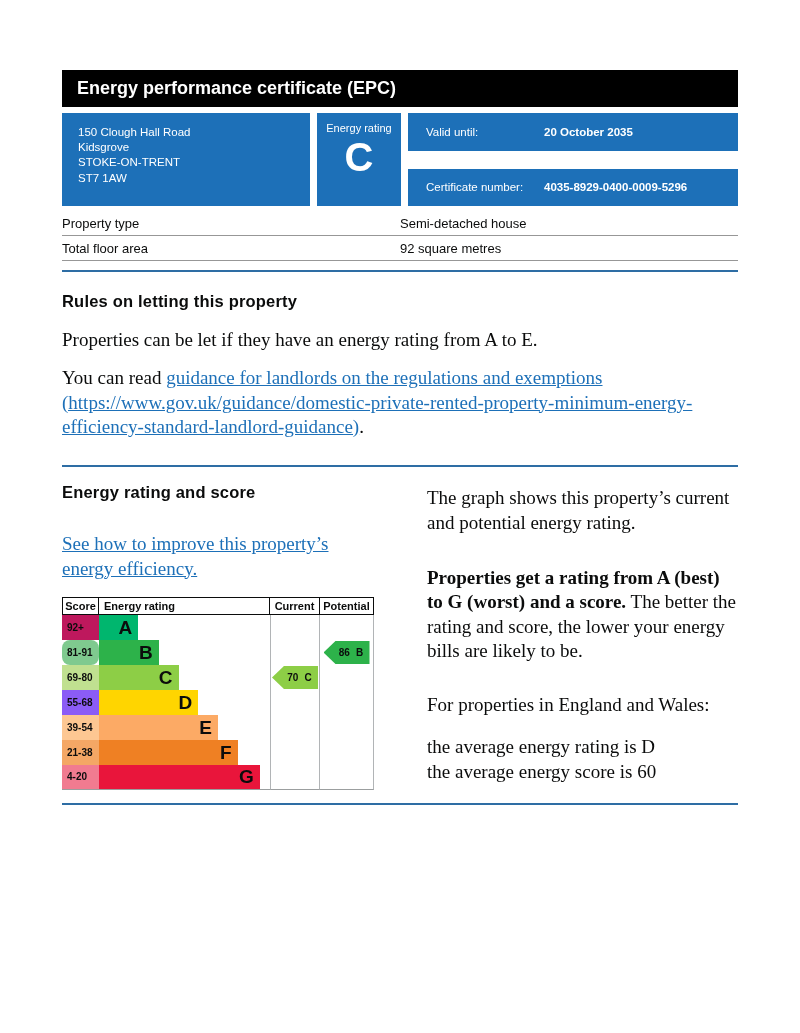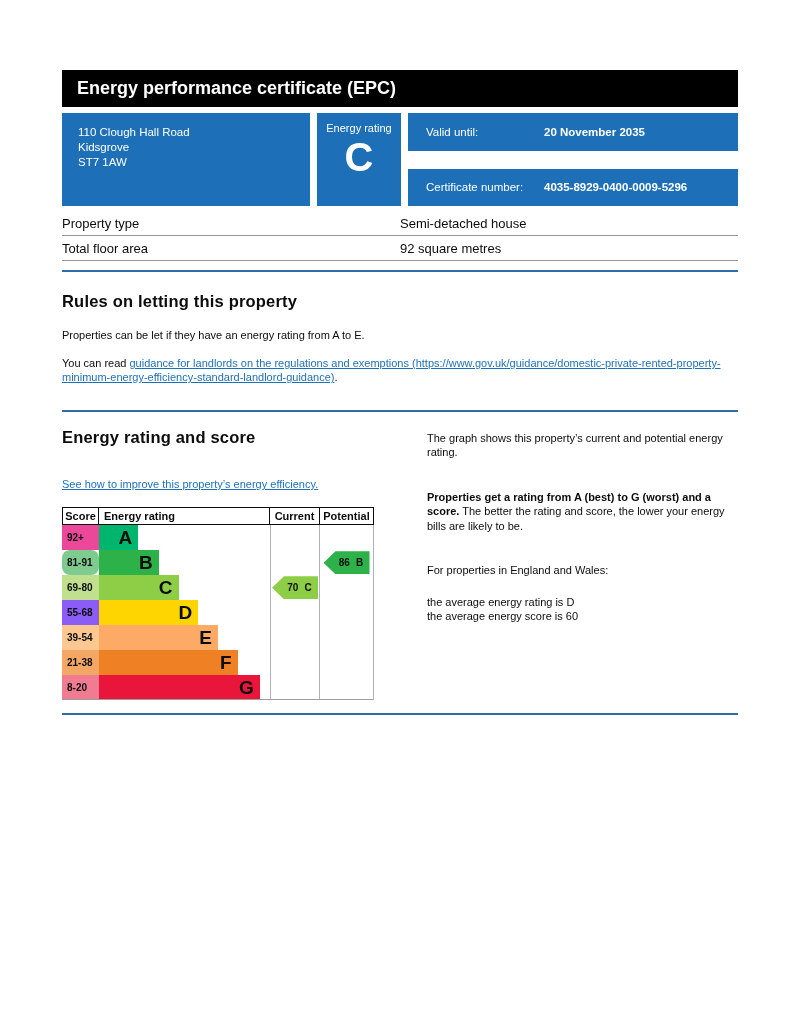--- a/index.html
+++ b/index.html
@@ -25,21 +25,21 @@
   .ptable .prow { display:flex; align-items:center; height:25px; border-bottom:1px solid #979797; }
   .ptable .plabel { width:338px; }
 
   .hr-blue { border:none; border-top:2px solid #2e6da4; }
   .hr-1 { margin-top:9px; }
   .hr-2 { margin-top:26px; }
   .hr-3 { margin-top:13px; }
 
   h2.section-heading { font-size:16.5px; font-weight:bold; letter-spacing:0.2px; }
   .rules-heading { margin-top:20px; }
-  .body-text { font-size:11px; line-height:1.28; }
+  .body-text { font-size:19px; line-height:1.28;font-family:Liberation Serif, serif; }
   .rules-p1 { margin-top:17px; }
   .rules-p2 { margin-top:14px; width:660px; }
   a.doc-link { color:#1d70b8; text-decoration:underline; cursor:pointer; }
 
   .columns { margin-top:16px; display:flex; }
   .col-left { width:340px; }
   .col-right { width:311px; margin-left:auto; }
   .score-intro { margin-top:22px; width:300px; }
   .improve-link-p { margin-top:30px; width:300px; }
   .right-p1 { margin-top:3px; }
@@ -71,32 +71,33 @@
 </head>
 <body>
 
 <div class="page">
   <div class="content">
 
     <div class="title-bar">Energy performance certificate (EPC)</div>
 
     <div class="summary">
       <div class="blue addr-panel">
-        <div>110 Clough Hall Road</div>
+        <div>150 Clough Hall Road</div>
         <div>Kidsgrove</div>
+        <div>STOKE-ON-TRENT</div>
         <div>ST7 1AW</div>
       </div>
       <div class="blue rating-panel">
         <div class="rating-label">Energy rating</div>
         <div class="rating-value">C</div>
       </div>
       <div class="meta-panel">
         <div class="blue meta-row">
           <span class="lbl">Valid until:</span>
-          <span class="val">20 November 2035</span>
+          <span class="val">20 October 2035</span>
         </div>
         <div class="blue meta-row">
           <span class="lbl">Certificate number:</span>
           <span class="val">4035-8929-0400-0009-5296</span>
         </div>
       </div>
     </div>
 
     <div class="ptable">
       <div class="prow">
@@ -120,21 +121,21 @@
     <div class="columns">
       <div class="col-left">
         <h2 class="section-heading">Energy rating and score</h2>
         <p class="body-text improve-link-p"><a class="doc-link">See how to improve this property’s energy efficiency.</a></p>
 
         <div class="epc-chart">
           <div class="hcell first">Score</div>
           <div class="hcell rating-h">Energy rating</div>
           <div class="hcell center">Current</div>
           <div class="hcell center">Potential</div>
-        <div class="cell score-cell" style="background: #ec4899;">92+</div>
+        <div class="cell score-cell" style="background: #be185d;">92+</div>
             <div class="cell rating-cell">
               <div class="band-bar" style="width: 23%; background: rgb(0, 182, 110);">
                 <span class="band-letter">A</span>
               </div>
             </div>
             <div class="cell current-cell"></div>
             <div class="cell potential-cell"></div>
             <div class="cell score-cell" style="background: rgb(127, 202, 143); border-radius: 8px;">81-91</div>
             <div class="cell rating-cell">
               <div class="band-bar" style="width: 35%; background: rgb(45, 178, 74);">
@@ -178,21 +179,21 @@
             <div class="cell current-cell"></div>
             <div class="cell potential-cell"></div>
             <div class="cell score-cell" style="background: rgb(244, 167, 101);">21-38</div>
             <div class="cell rating-cell">
               <div class="band-bar" style="width: 81%; background: rgb(239, 128, 35);">
                 <span class="band-letter">F</span>
               </div>
             </div>
             <div class="cell current-cell"></div>
             <div class="cell potential-cell"></div>
-            <div class="cell score-cell last-row" style="background: rgb(241, 123, 144);">8-20</div>
+            <div class="cell score-cell last-row" style="background: rgb(241, 123, 144);">4-20</div>
             <div class="cell rating-cell last-row">
               <div class="band-bar" style="width: 94%; background: rgb(233, 21, 59);">
                 <span class="band-letter">G</span>
               </div>
             </div>
             <div class="cell current-cell last-row"></div>
             <div class="cell potential-cell last-row"></div>
           </div>
       </div>
 

